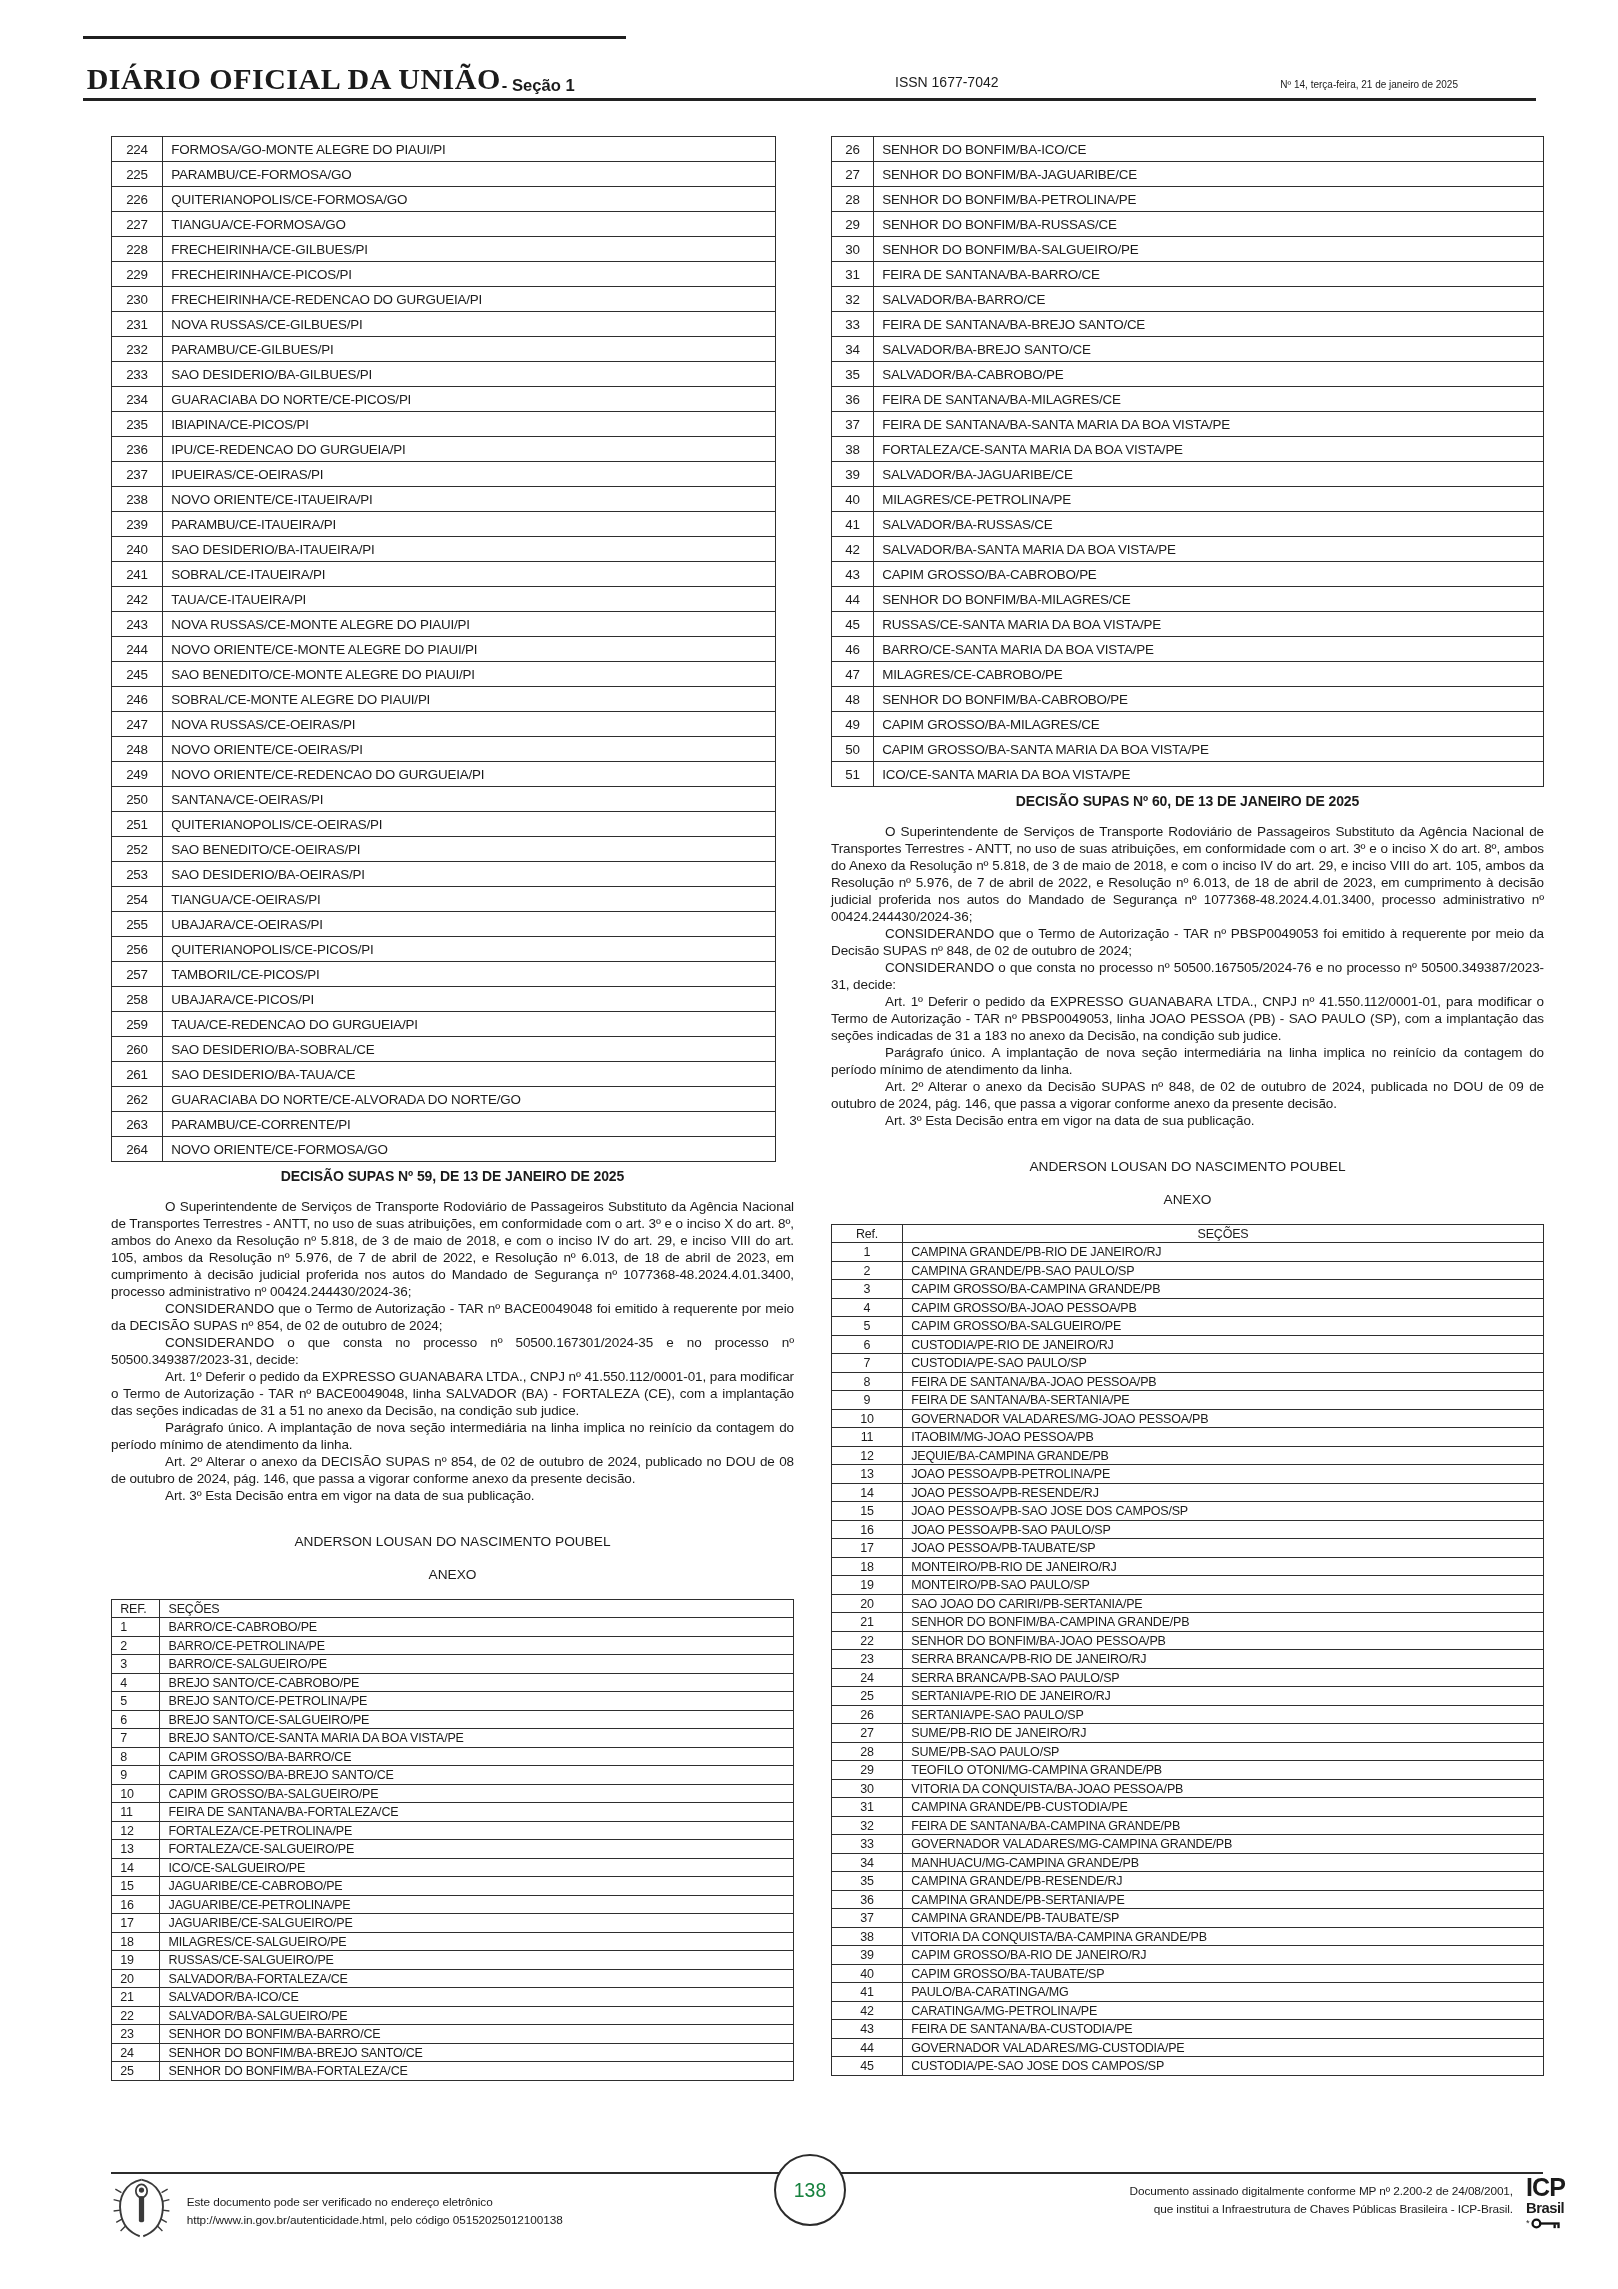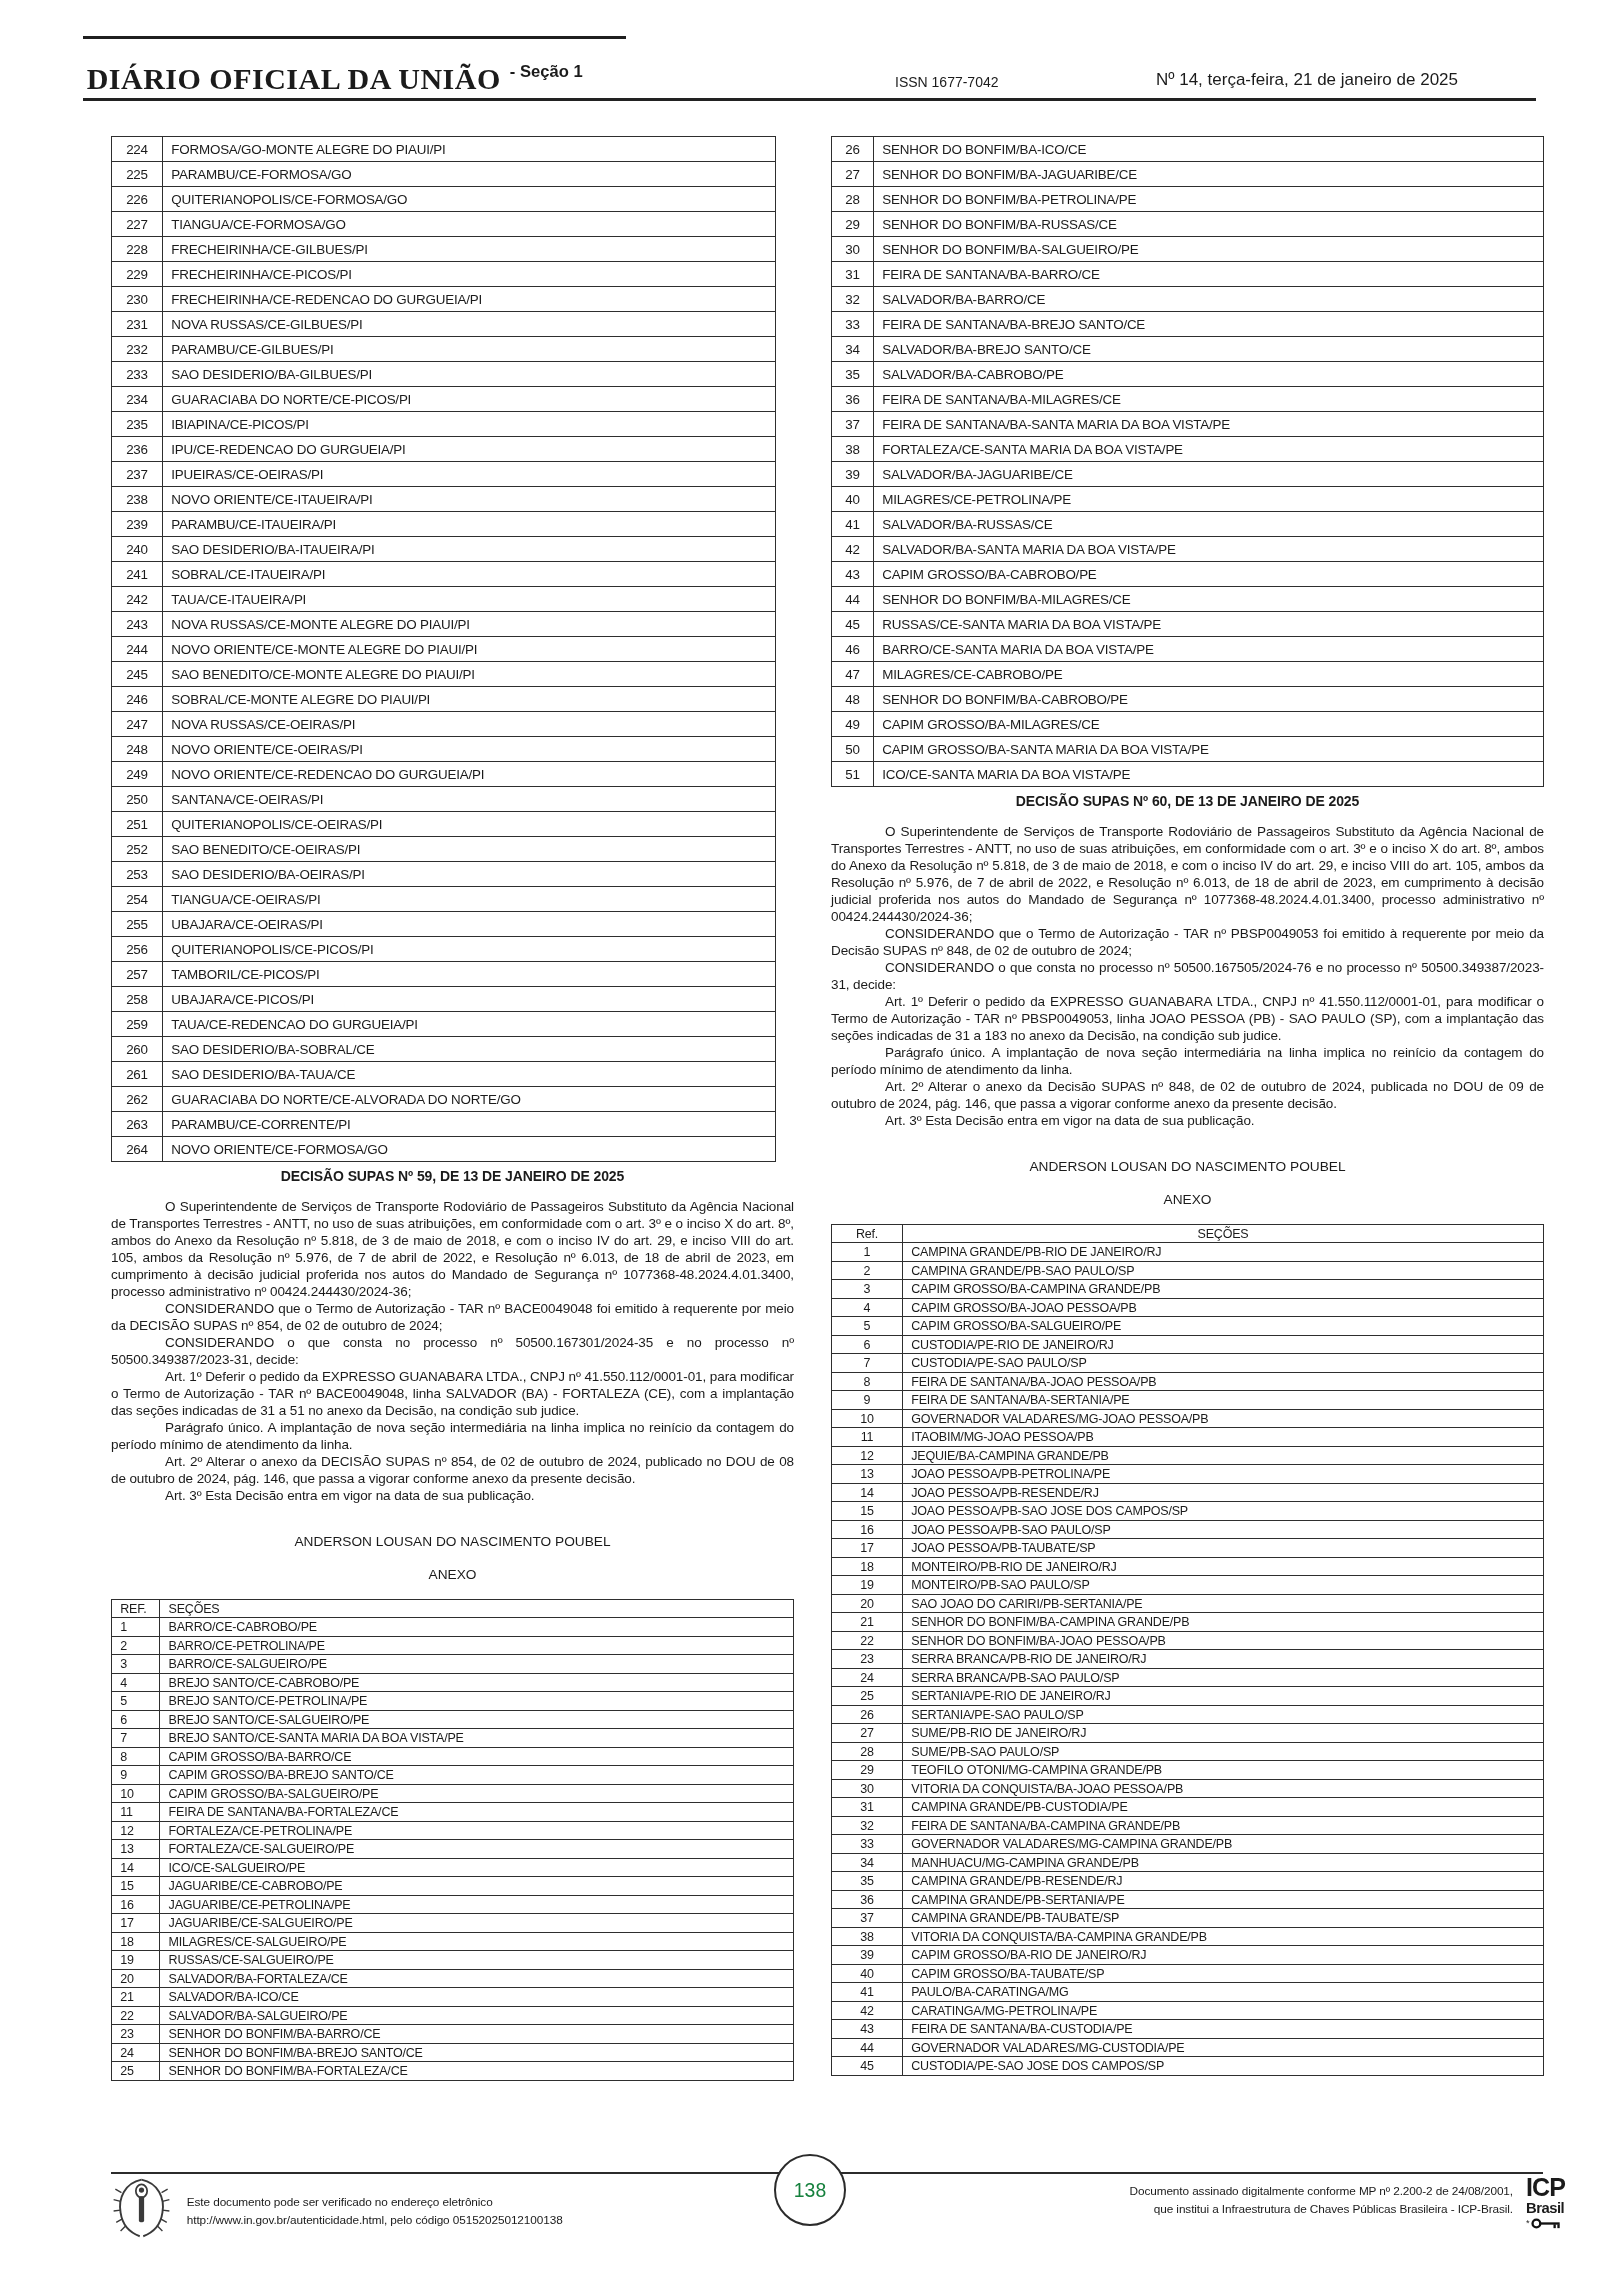--- a/index.html
+++ b/index.html
@@ -1,25 +1,25 @@
 <!DOCTYPE html>
 <html style="font-size:14.8px"><head>
 <meta charset="utf-8">
 <style>
   html,body{margin:0;padding:0;background:#e8e8e8;}
   .page{position:relative;width:1619px;height:2290px;background:#ffffff;color:#1b1b1b;
         font-family:"Liberation Sans", sans-serif;overflow:hidden;margin:0 auto;}
   
   .top-rule-segment{position:absolute;left:83px;top:36px;width:543px;height:2.8px;background:#1f1f1f;}
   .masthead{position:absolute;left:83px;top:39px;width:1453px;height:59px;border-bottom:3.7px solid #222;}
-  .mast-left{position:absolute;left:3.7px;bottom:1.8px;display:flex;align-items:flex-start;gap:9px;}
+  .mast-left{position:absolute;left:3.7px;bottom:1.8px;display:flex;align-items:flex-end;gap:1px;}
   .mast-title{font-family:"Liberation Serif", serif;font-weight:bold;font-size:30px;letter-spacing:0.5px;white-space:nowrap;}
   .mast-section{font-weight:bold;font-size:16.6px;white-space:nowrap;}
   .mast-issn{position:absolute;left:812px;bottom:8.3px;font-size:14px;}
-  .mast-date{position:absolute;right:78px;bottom:8.3px;font-size:17px;}
+  .mast-date{position:absolute;right:78px;bottom:8.3px;font-size:10px;}
   
   .columns{position:absolute;left:111px;top:136px;display:flex;gap:37px;align-items:flex-start;}
   .col{display:block;}
   .col-left{width:683px;}
   .col-right{width:713px;}
   table{border-collapse:collapse;table-layout:fixed;}
   .routes{width:665px;}
   .col-right .routes{width:713px;}
   .routes td{border:1.4px solid #2e2e2e;height:24px;font-size:13.4px;letter-spacing:-0.2px;
              vertical-align:middle;padding:0;white-space:nowrap;overflow:hidden;}

